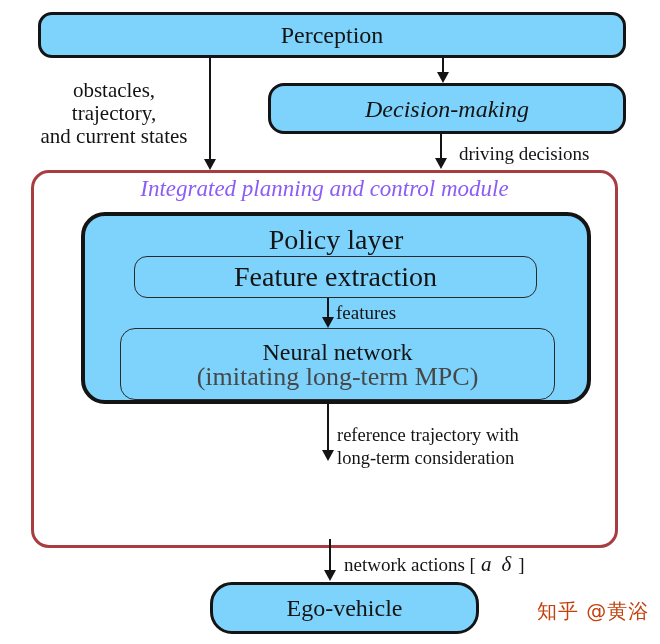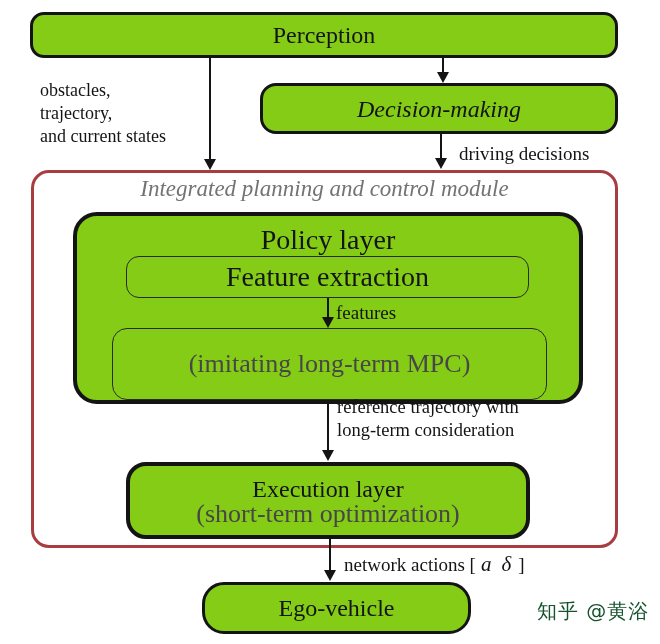--- a/index.html
+++ b/index.html
@@ -6,77 +6,78 @@
   #canvas{
     position:relative;
     width:660px;height:644px;
     background:#ffffff;
     font-family:"Liberation Serif", serif;
     color:#141414;
     overflow:hidden;
   }
   .box{
     position:absolute;
-    background:#84cc16;
+    background:#7dd3fc;
     display:flex;
     flex-direction:column;
     align-items:center;
     justify-content:center;
     text-align:center;
     box-sizing:border-box;
+    margin-left:8px;
   }
   .border-med{border:3px solid #141414;}
   .border-thick{border:4px solid #141414;}
   .border-thin{border:1.5px solid #2a2a2a;}
   .lbl-main{font-size:24px;line-height:26px;}
   .lbl-sub{font-size:26px;line-height:24px;color:#474747;}
   .lbl-23{font-size:28px;}
   
   #module-box{
     position:absolute;
     left:31px;top:170px;width:587px;height:378px;
     border:3px solid #a93c40;border-radius:18px;
     box-sizing:border-box;background:#ffffff;
   }
   #module-title{
     position:absolute;left:31px;top:176px;width:587px;
     text-align:center;font-style:italic;font-size:23px;
-    color:#737373;
+    color:#8b5cf6;
   }
   
   .arrow{position:absolute;width:12px;z-index:2;}
   .arrow .stem{
     position:absolute;left:5px;top:0;width:2px;
     background:#141414;
   }
   .arrow .head{
     position:absolute;left:0;bottom:0;width:0;height:0;
     border-left:6px solid transparent;
     border-right:6px solid transparent;
     border-top:11px solid #141414;
   }
   .edge-label{
     position:absolute;
     font-size:19px;line-height:22px;
     color:#141414;white-space:nowrap;
   }
   #label-perception-module{
-    left:40px;top:79px;width:164px;
-    text-align:left;font-size:18px;line-height:23px;
+    left:32px;top:79px;width:164px;
+    text-align:center;font-size:21px;line-height:23px;
     white-space:normal;
   }
   #label-policy-execution{
-    left:337px;top:396px;font-size:18.5px;line-height:23px;
+    left:337px;top:424px;font-size:18.5px;line-height:23px;
   }
   .sym{font-style:italic;font-size:21px;margin:0 5px;}
   .sym-last{margin-right:7px;}
   #watermark{
     position:absolute;left:537px;top:598px;
     font-family:"DejaVu Sans", sans-serif;
-    font-size:20px;color:#14532d;letter-spacing:1px;
+    font-size:20px;color:#c2410c;letter-spacing:1px;
     white-space:nowrap;
   }
 </style>
 </head>
 <body>
 
 <div id="canvas">
 
   <div class="box border-med lbl-main" style="left:30px;top:12px;width:588px;height:46px;border-radius:14px;">
     <span>Perception</span>
@@ -118,36 +119,33 @@
     <span>Feature extraction</span>
   </div>
 
   <div class="arrow" style="left:322px;top:298px;height:30px;">
     <div class="stem" style="height:20px;"></div>
     <div class="head"></div>
   </div>
   <div class="edge-label" style="left:336px;top:302px;">features</div>
 
   <div class="box border-thin" style="left:112px;top:328px;width:435px;height:72px;border-radius:15px;">
+    <span class="lbl-main">Neural network</span>
     <span class="lbl-sub">(imitating long-term MPC)</span>
   </div>
 
   <div class="arrow" style="left:322px;top:404px;height:57px;">
     <div class="stem" style="height:47px;"></div>
     <div class="head"></div>
   </div>
   <div class="edge-label" id="label-policy-execution">
     <div>reference trajectory with</div>
     <div>long-term consideration</div>
   </div>
 
-  <div class="box border-thick" style="left:126px;top:462px;width:404px;height:77px;border-radius:20px;">
-    <span class="lbl-main">Execution layer</span>
-    <span class="lbl-sub">(short-term optimization)</span>
-  </div>
 
   <div class="arrow" style="left:324px;top:539px;height:42px;">
     <div class="stem" style="height:32px;"></div>
     <div class="head"></div>
   </div>
   <div class="edge-label" style="left:344px;top:553px;">
     <span>network actions [</span><span class="sym">a</span><span class="sym sym-last">δ</span><span>]</span>
   </div>
 
   <div class="box border-med lbl-main" style="left:202px;top:582px;width:269px;height:52px;border-radius:22px;">

